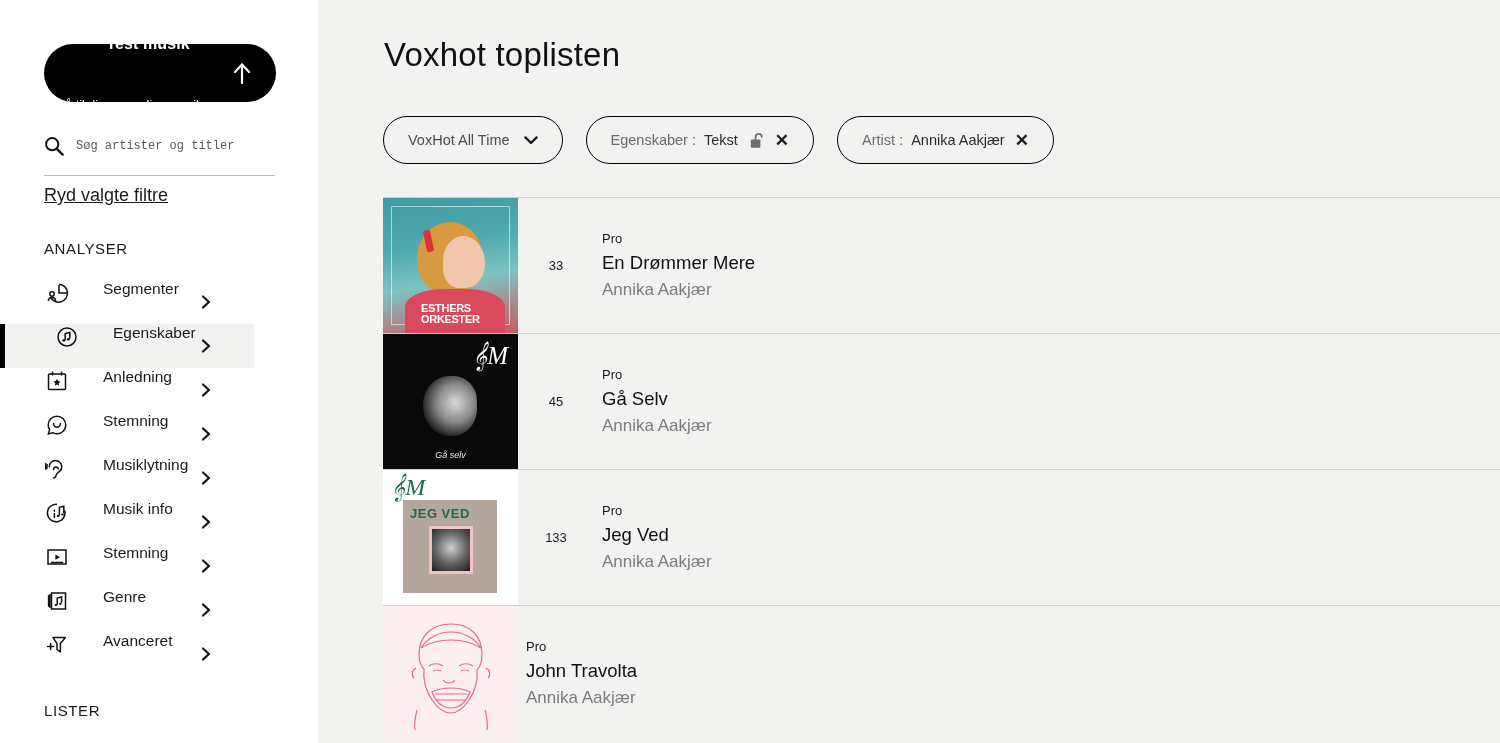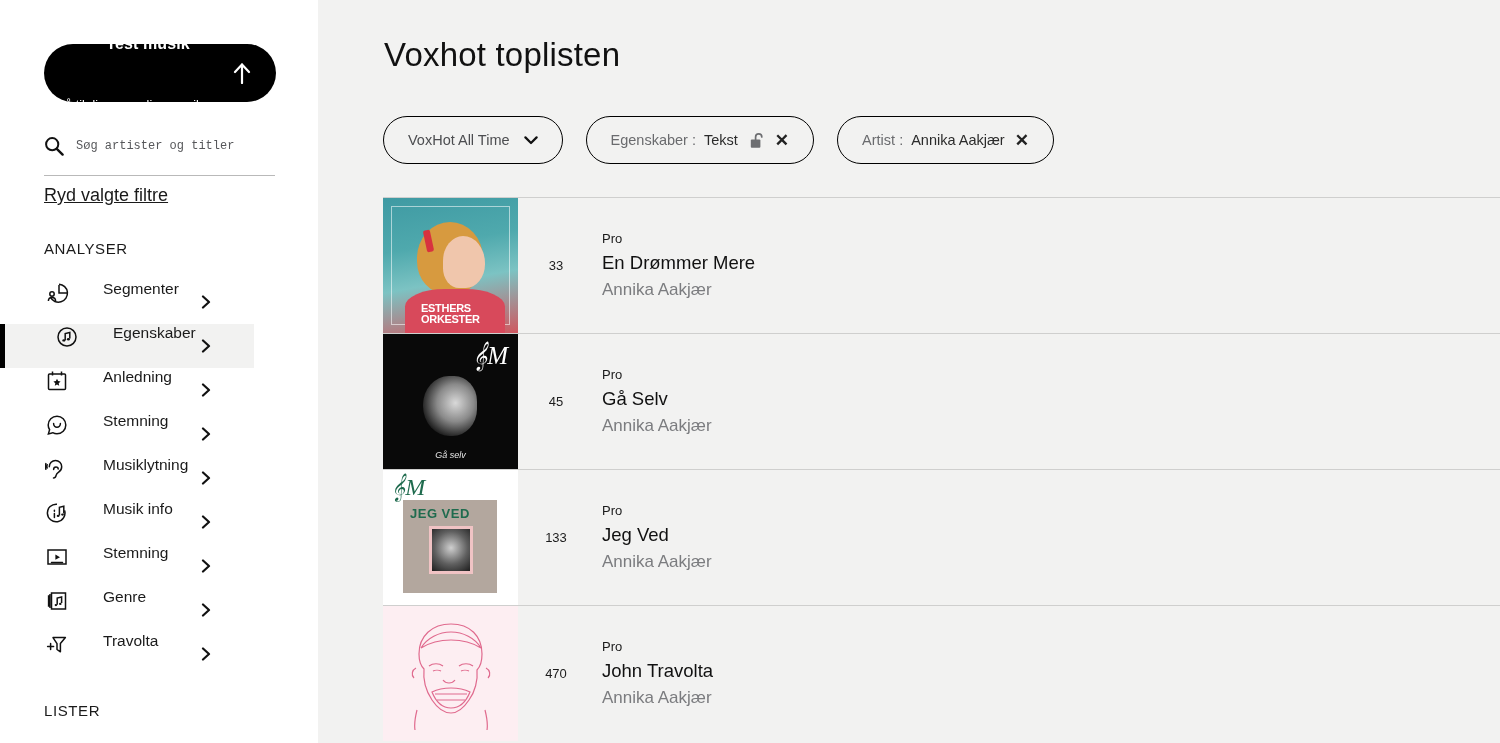--- a/index.html
+++ b/index.html
@@ -340,21 +340,21 @@
         </span>
       </button>
 
       <button class="navitem">
         <span class="nico">
           <svg width="24" height="24" viewBox="0 0 24 24" fill="none" stroke="#111" stroke-width="1.5">
             <path d="M8 4.6h12.4l-5 6v8.2l-3.4-2.3v-5.9z" stroke-linejoin="round"></path>
             <path d="M2.6 13.4h6M5.6 10.4v6" stroke-linecap="round"></path>
           </svg>
         </span>
-        <span class="nlabel">Travolta</span>
+        <span class="nlabel">Avanceret</span>
         <span class="chev">
           <svg width="12" height="14" viewBox="0 0 12 14">
               <path d="M3 1.5L9 7l-6 5.5" stroke="#111" stroke-width="2.2" fill="none" stroke-linecap="round" stroke-linejoin="round"></path>
             </svg>
         </span>
       </button>
 
     </nav>
 
     <div class="section-head sec-lister">LISTER</div>
@@ -460,21 +460,20 @@
             <path d="M22 30c6-10 18-16 30-16s24 6 30 16c-8-5-18-8-30-8s-22 3-30 8z"></path>
             <path d="M30 48c4-3 10-3 14 0M60 48c4-3 10-3 14 0"></path>
             <path d="M34 53c2-1 6-1 8 0M62 53c2-1 6-1 8 0"></path>
             <path d="M44 62c3 4 9 4 12 0"></path>
             <path d="M33 74c6-3 12-4 19-4s13 1 19 4c-4 10-11 16-19 16s-15-6-19-16z"></path>
             <path d="M36 76h32M38 82h28"></path>
             <path d="M17 50c-4 2-5 7-2 10M87 50c4 2 5 7 2 10"></path>
             <path d="M18 92c-2 8-3 14-2 20M86 92c2 8 3 14 2 20"></path>
           </svg>
         </div>
-        <div class="rank">470</div>
         <div class="meta">
           <span class="pro">Pro</span>
           <span class="title">John Travolta</span>
           <span class="artist">Annika Aakjær</span>
         </div>
 
       </div>
 
     </div>
   </main>

